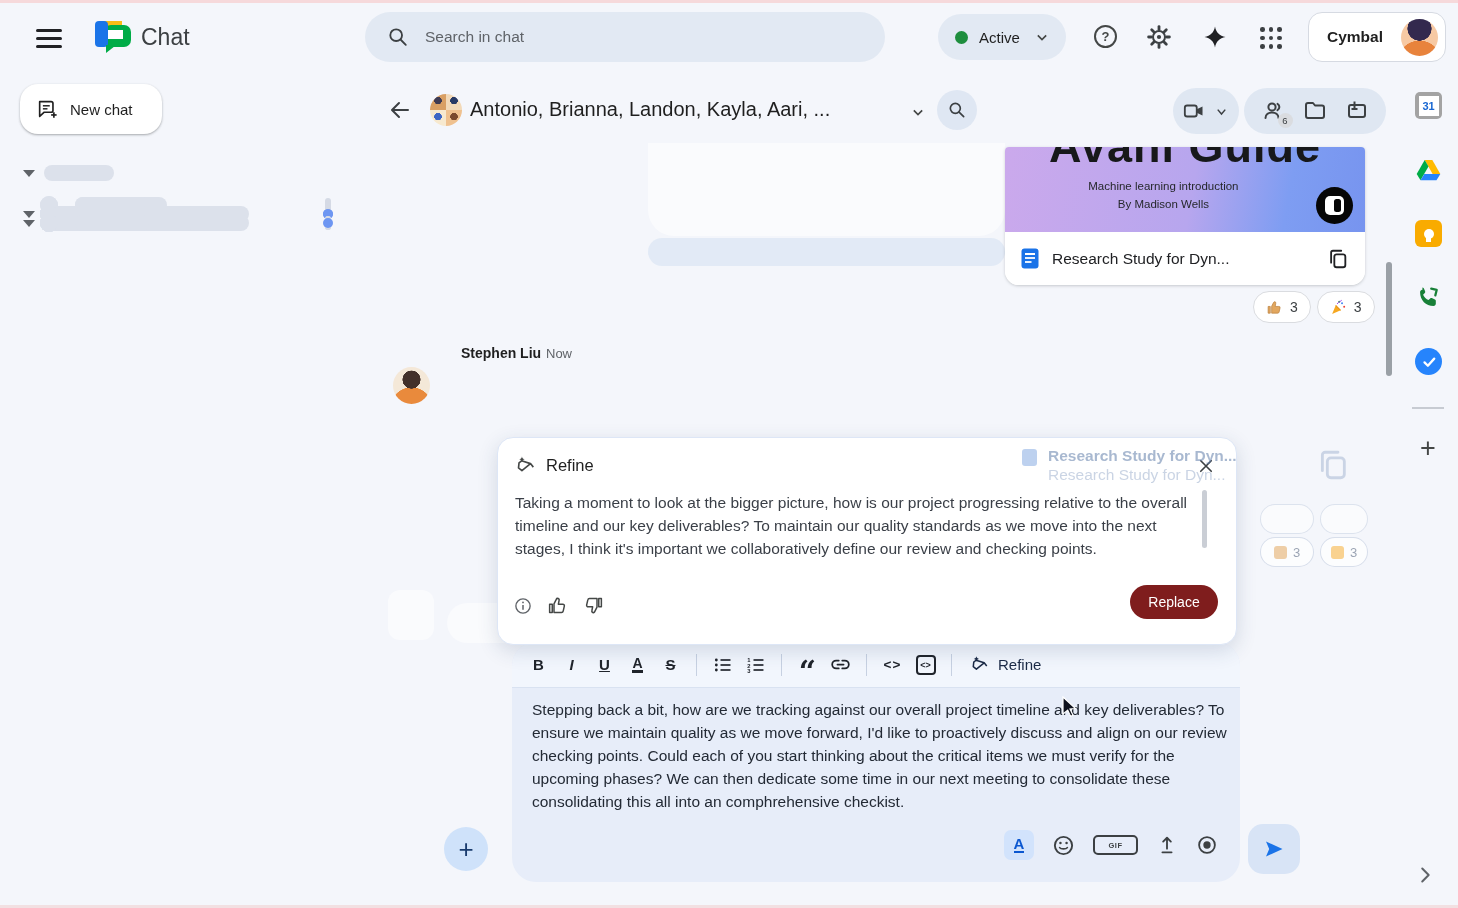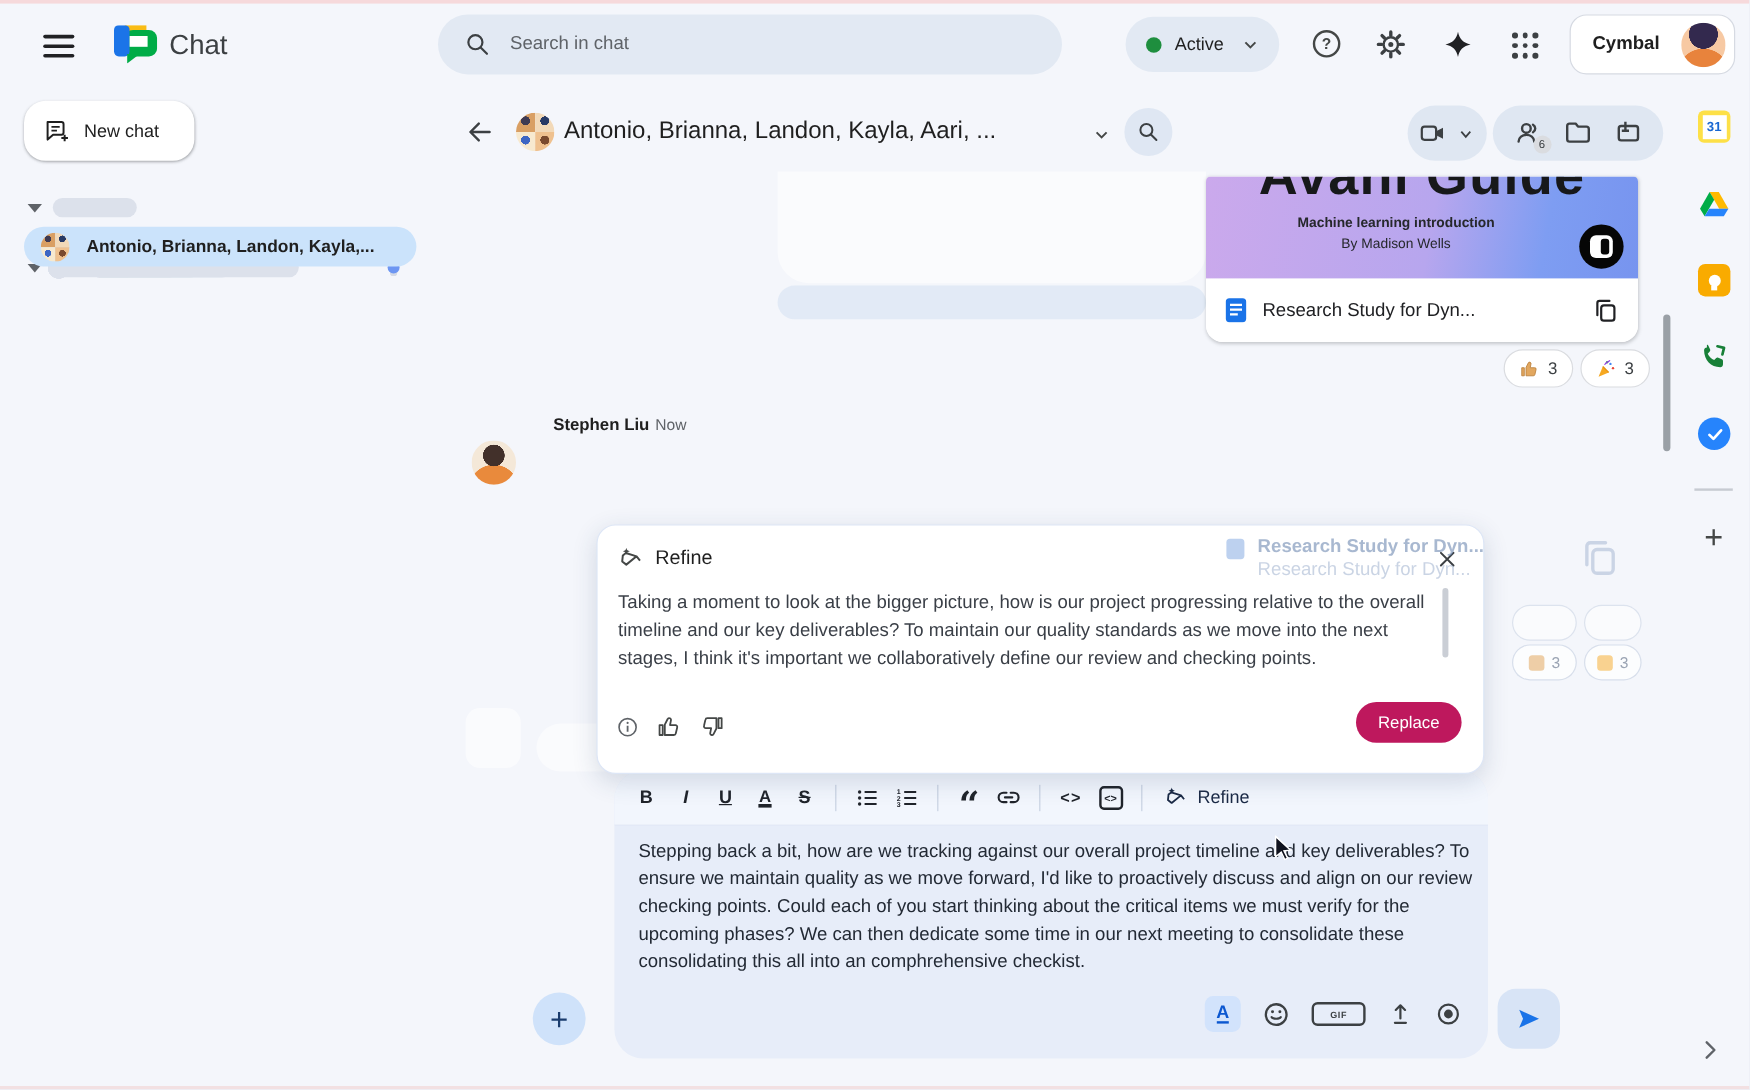--- a/index.html
+++ b/index.html
@@ -59,21 +59,21 @@
   .hdr-pill { background:#dfe7f2; border-radius:24px; display:flex; align-items:center; justify-content:space-evenly; cursor:pointer; }
   .badge-6 { position:absolute; right:-7px; bottom:-5px; width:15px; height:15px; border-radius:50%; background:#dadce0;
      font-size:9.5px; color:#3c4043; display:flex; align-items:center; justify-content:center; }
 
   
   .msg-card { left:1005px; top:147px; width:360px; border-radius:4px 4px 14px 14px; overflow:hidden;
      box-shadow:0 1px 3px rgba(60,64,67,.25); background:#fff; }
   .card-hero { position:relative; height:85px; overflow:hidden;
      background:linear-gradient(100deg,#cba9ec 0%,#b7a6ee 52%,#7e9df2 78%, #7794ef 100%); }
   .card-hero-title { position:absolute; left:0; top:-26px; width:100%; text-align:center; font-size:45px; font-weight:bold; color:#17181a; letter-spacing:1px; white-space:nowrap; }
-  .card-hero-sub { position:absolute; left:0; top:33px; width:88%; text-align:center; font-size:11.5px; font-weight:bold; color:#26282c; }
+  .card-hero-sub { position:absolute; left:0; top:33px; width:88%; text-align:center; font-size:11.5px; font-weight:normal; color:#26282c; }
   .card-hero-by { position:absolute; left:0; top:51px; width:88%; text-align:center; font-size:11.5px; color:#26282c; }
   .card-logo { position:absolute; right:12px; top:40px; width:37px; height:37px; border-radius:50%; background:#060606; display:flex; align-items:center; justify-content:center; }
   .card-logo-sq { width:19px; height:19px; background:#fff; border-radius:5px; display:flex; align-items:center; justify-content:flex-end; padding-right:3px; }
   .card-logo-bar { width:7px; height:13px; background:#060606; border-radius:2.5px; }
   .card-attach { height:53px; background:#fff; display:flex; align-items:center; padding:0 16px; }
   .card-attach-name { font-size:15.5px; color:#202124; margin-left:13px; flex:1; }
   .reactions { left:1253px; top:291px; display:flex; gap:6px; }
   .reaction-chip { height:32px; border-radius:16px; background:#fff; border:1px solid #dadce0; display:flex; align-items:center; gap:7px; padding:0 12px; cursor:pointer; }
   .reaction-count { font-size:14px; color:#3c4043; }
 
@@ -87,21 +87,21 @@
 
   
   .ghost { pointer-events:none; }
 
   
   .refine-dialog { left:497px; top:437px; width:740px; height:208px; background:#fff; border:1px solid #dde6f6; border-radius:16px;
      box-shadow:0 6px 20px rgba(40,60,100,.16); z-index:5; }
   .refine-title { position:absolute; left:48px; top:18px; font-size:16.5px; font-weight:500; color:#1f1f1f; }
   .refine-text { position:absolute; left:17px; top:53px; width:688px; font-size:15.5px; line-height:23px; color:#3a3f47; }
   .dlg-scrollbar { position:absolute; right:29px; top:52px; width:5px; height:58px; border-radius:3px; background:#caced5; }
-  .replace-btn { position:absolute; right:18px; bottom:25px; width:88px; height:34px; border-radius:17px; background:#be185d; color:#fff;
+  .replace-btn { position:absolute; right:18px; bottom:25px; width:88px; height:34px; border-radius:17px; background:#7f1d1d; color:#fff;
      font-size:14px; font-weight:500; border:none; display:flex; align-items:center; justify-content:center; cursor:pointer; font-family:"Liberation Sans",sans-serif; }
   .dlg-foot-icons { position:absolute; left:16px; bottom:28px; display:flex; gap:15px; align-items:center; }
 
   
   .compose { left:512px; top:642px; width:728px; height:240px; background:#e7edf9; border-radius:24px; z-index:4; }
   .compose-toolbar { position:absolute; left:0; top:0; width:100%; height:46px; background:#f2f6fd; border-radius:24px 24px 0 0;
      border-bottom:1px solid #d9e2f1; display:flex; align-items:center; padding-left:12px; gap:4px; }
   .tb-item { width:29px; height:29px; display:flex; align-items:center; justify-content:center; border-radius:6px; cursor:pointer; color:#20242b; }
   .tb-b { font-size:15px; font-weight:800; }
   .tb-i { font-size:15px; font-weight:bold; font-style:italic; }
@@ -118,21 +118,21 @@
   .fmt-a-box { width:30px; height:30px; background:#d2e3fc; border-radius:7px; display:flex; align-items:center; justify-content:center; cursor:pointer; }
   .fmt-a { font-size:15px; font-weight:bold; color:#0b57d0; border-bottom:2.5px solid #0b57d0; line-height:14px; }
   .gif-box { width:45px; height:20px; border:2px solid #3c4043; border-radius:5px; font-size:7.5px; font-weight:bold; color:#3c4043;
      display:flex; align-items:center; justify-content:center; letter-spacing:.5px; cursor:pointer; }
   .plus-btn { left:444px; top:827px; width:44px; height:44px; border-radius:50%; background:#cfe2fa; color:#1a3c6e;
      font-size:26px; display:flex; align-items:center; justify-content:center; cursor:pointer; z-index:4; }
   .send-btn { left:1248px; top:824px; width:52px; height:50px; border-radius:15px; background:#d8e4f6; display:flex; align-items:center; justify-content:center; cursor:pointer; z-index:4; }
 
   
   .rail-icon { left:1415px; width:27px; height:27px; cursor:pointer; }
-  .cal-icon { background:#fde047; border-radius:5px; display:flex; align-items:center; justify-content:center; }
+  .cal-icon { background:#a3a3a3; border-radius:5px; display:flex; align-items:center; justify-content:center; }
   .cal-inner { width:20px; height:20px; background:#fff; display:flex; align-items:center; justify-content:center; font-size:11px; font-weight:bold; color:#1967d2; }
   .keep-icon { background:#f9ab00; border-radius:6px; display:flex; align-items:center; justify-content:center; }
   .keep-bulb { width:10px; height:10px; background:#fff; border-radius:50%; position:relative; }
   .keep-bulb:after { content:""; position:absolute; left:2.5px; top:9px; width:5px; height:4px; background:#fff; }
   .tasks-icon { background:#2684fc; border-radius:50%; display:flex; align-items:center; justify-content:center; }
   .rail-divider { left:1412px; top:407px; width:32px; height:2px; background:#c7cbd2; }
   .rail-plus { left:1414px; top:434px; width:28px; height:28px; font-size:27px; color:#444746; display:flex; align-items:center; justify-content:center; cursor:pointer; }
   .collapse-chevron { left:1414px; top:864px; cursor:pointer; }
 
   .main-scrollbar { left:1386px; top:262px; width:6px; height:114px; border-radius:3px; background:#9aa0a6; z-index:3; cursor:pointer; }
@@ -319,29 +319,20 @@
       <div class="sk-row" style="top: 207px;">
         <span class="sk-circle"></span>
         <span class="sk-bar" style="left:55px;width:118px"></span>
       </div>
       <div class="sk-row" style="top: 207px;">
         <span class="sk-circle"></span>
         <span class="sk-bar" style="left:55px;width:74px"></span>
       </div>
     </div>
 
-  <div class="abs selected-convo">
-    <span class="group-avatar">
-        <i></i>
-        <i></i>
-        <i></i>
-        <i></i>
-      </span>
-    <span class="selected-convo-label">Antonio, Brianna, Landon, Kayla,...</span>
-  </div>
 
   <svg class="abs" style="left:388px;top:98px" width="24" height="24" viewBox="0 0 24 24">
     <path d="M20 12 H5 M11 5 l-7 7 7 7" fill="none" stroke="#3c4043" stroke-width="2" stroke-linecap="round" stroke-linejoin="round"></path>
   </svg>
   <span class="abs group-avatar" style="left:430px;top:94px;width:32px;height:32px">
       <i></i>
       <i></i>
       <i></i>
       <i></i>
     </span>

